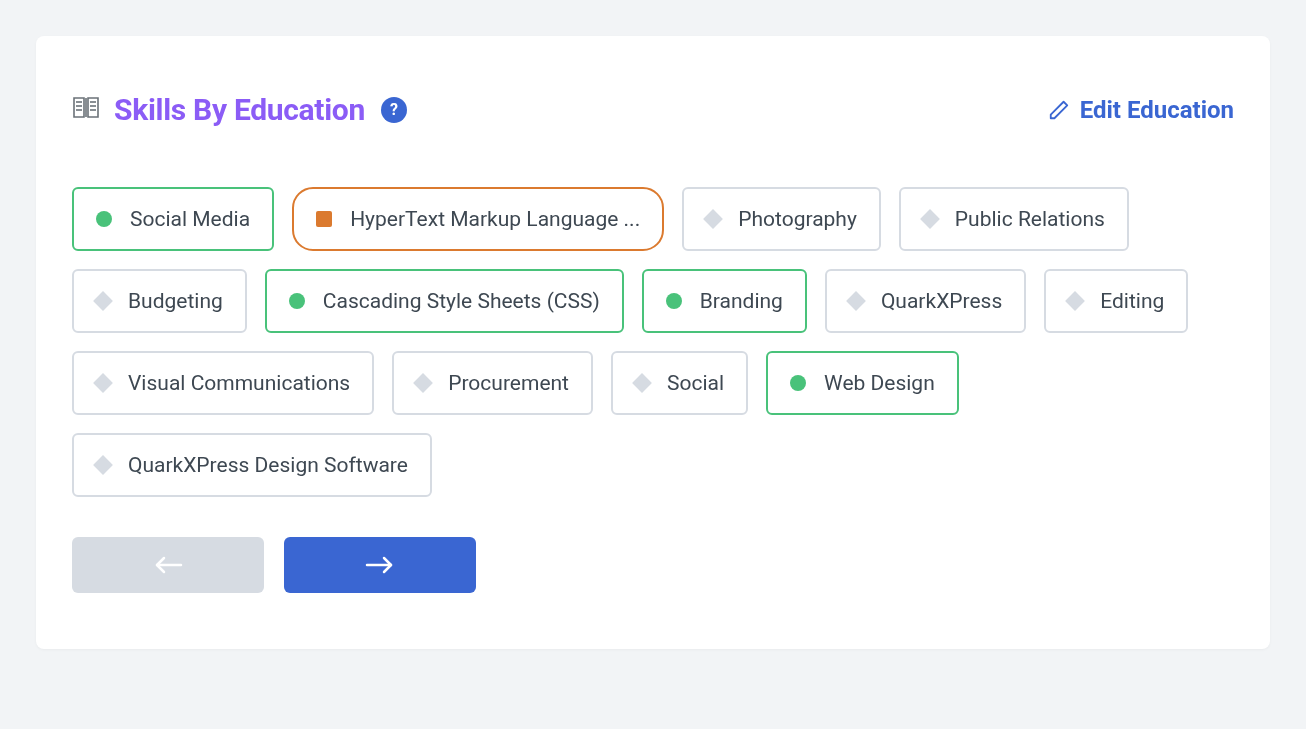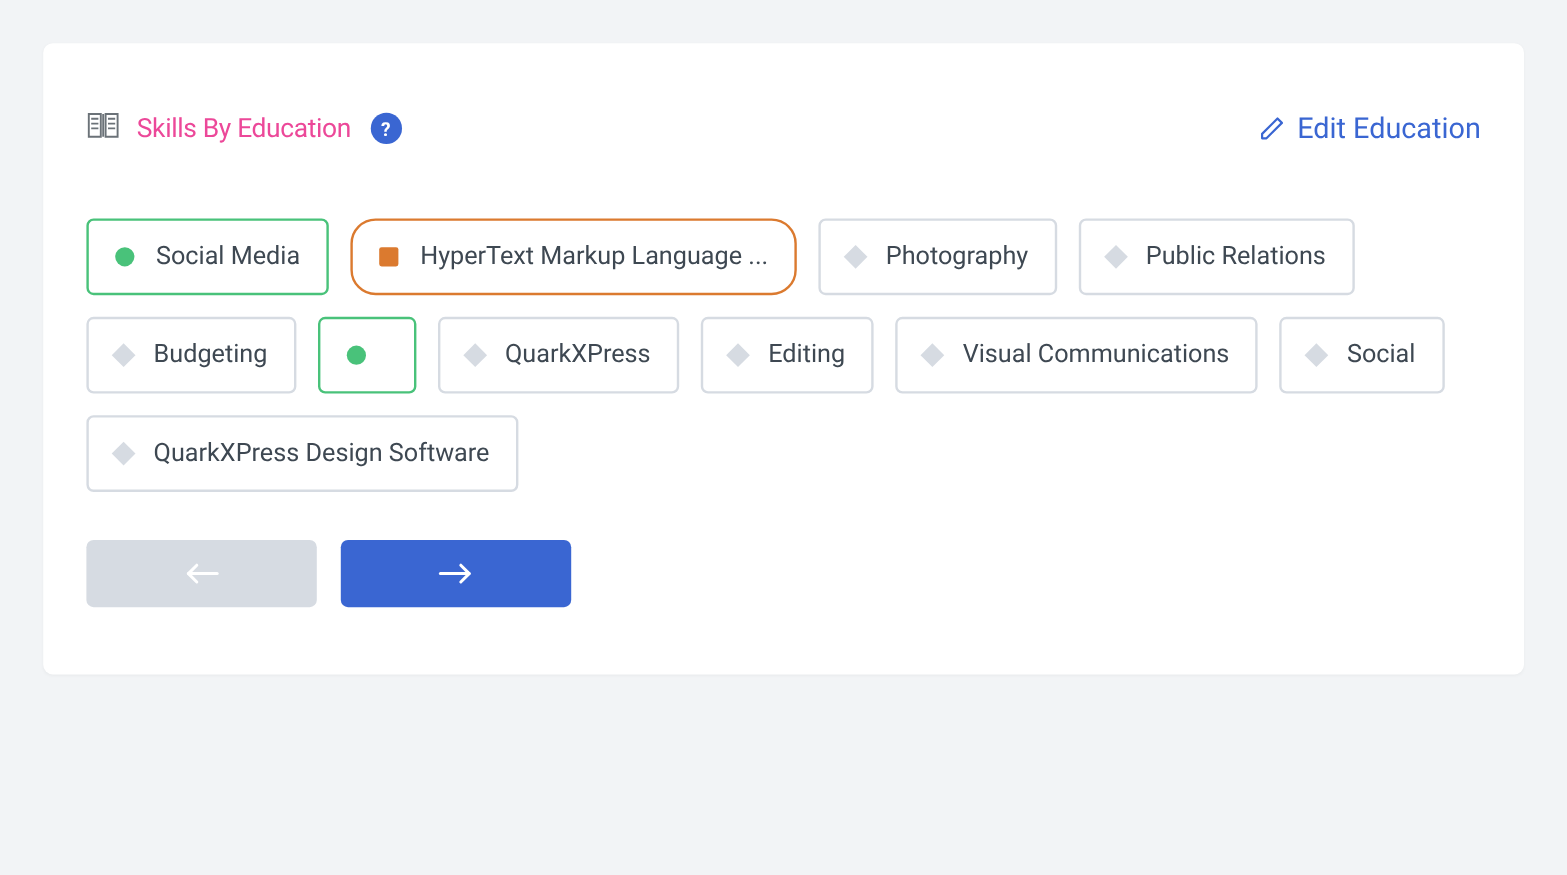--- a/index.html
+++ b/index.html
@@ -26,23 +26,23 @@
     .header-left {
       display: flex;
       align-items: center;
     }
     .header-icon {
       margin-right: 14px;
       color: #6b7278;
       flex-shrink: 0;
     }
     .header-title {
-      font-size: 22px;
-      font-weight: 400;
-      color: #ec4899;
+      font-size: 30px;
+      font-weight: 700;
+      color: #8b5cf6;
       letter-spacing: -0.3px;
     }
     .help-badge {
       width: 26px;
       height: 26px;
       border-radius: 50%;
       background: #3a66d2;
       color: #fff;
       display: inline-flex;
       align-items: center;
@@ -50,21 +50,21 @@
       font-size: 16px;
       font-weight: 700;
       margin-left: 16px;
       cursor: pointer;
     }
     .edit-link {
       display: inline-flex;
       align-items: center;
       color: #3a66d2;
       font-size: 24px;
-      font-weight: 400;
+      font-weight: 700;
       text-decoration: none;
       cursor: pointer;
     }
     .edit-link svg {
       margin-right: 10px;
     }
     .skills-wrap {
       display: flex;
       flex-wrap: wrap;
       gap: 18px;
@@ -173,36 +173,49 @@
       <div class="skill-pill ">
         <span class="marker diamond"></span>
         <span class="skill-label">Public Relations</span>
       </div>
       <div class="skill-pill ">
         <span class="marker diamond"></span>
         <span class="skill-label">Budgeting</span>
       </div>
       <div class="skill-pill green">
         <span class="marker circle"></span>
+        <span class="skill-label">Cascading Style Sheets (CSS)</span>
+      </div>
+      <div class="skill-pill green">
+        <span class="marker circle"></span>
+        <span class="skill-label">Branding</span>
       </div>
       <div class="skill-pill ">
         <span class="marker diamond"></span>
         <span class="skill-label">QuarkXPress</span>
       </div>
       <div class="skill-pill ">
         <span class="marker diamond"></span>
         <span class="skill-label">Editing</span>
       </div>
       <div class="skill-pill ">
         <span class="marker diamond"></span>
         <span class="skill-label">Visual Communications</span>
       </div>
       <div class="skill-pill ">
         <span class="marker diamond"></span>
+        <span class="skill-label">Procurement</span>
+      </div>
+      <div class="skill-pill ">
+        <span class="marker diamond"></span>
         <span class="skill-label">Social</span>
+      </div>
+      <div class="skill-pill green">
+        <span class="marker circle"></span>
+        <span class="skill-label">Web Design</span>
       </div>
       <div class="skill-pill ">
         <span class="marker diamond"></span>
         <span class="skill-label">QuarkXPress Design Software</span>
       </div>
     </div>
 
   <div class="nav-row">
     <button class="nav-btn prev">
       <svg width="34" height="20" viewBox="0 0 34 20" fill="none" stroke="#ffffff" stroke-width="2.5" stroke-linecap="round" stroke-linejoin="round">

